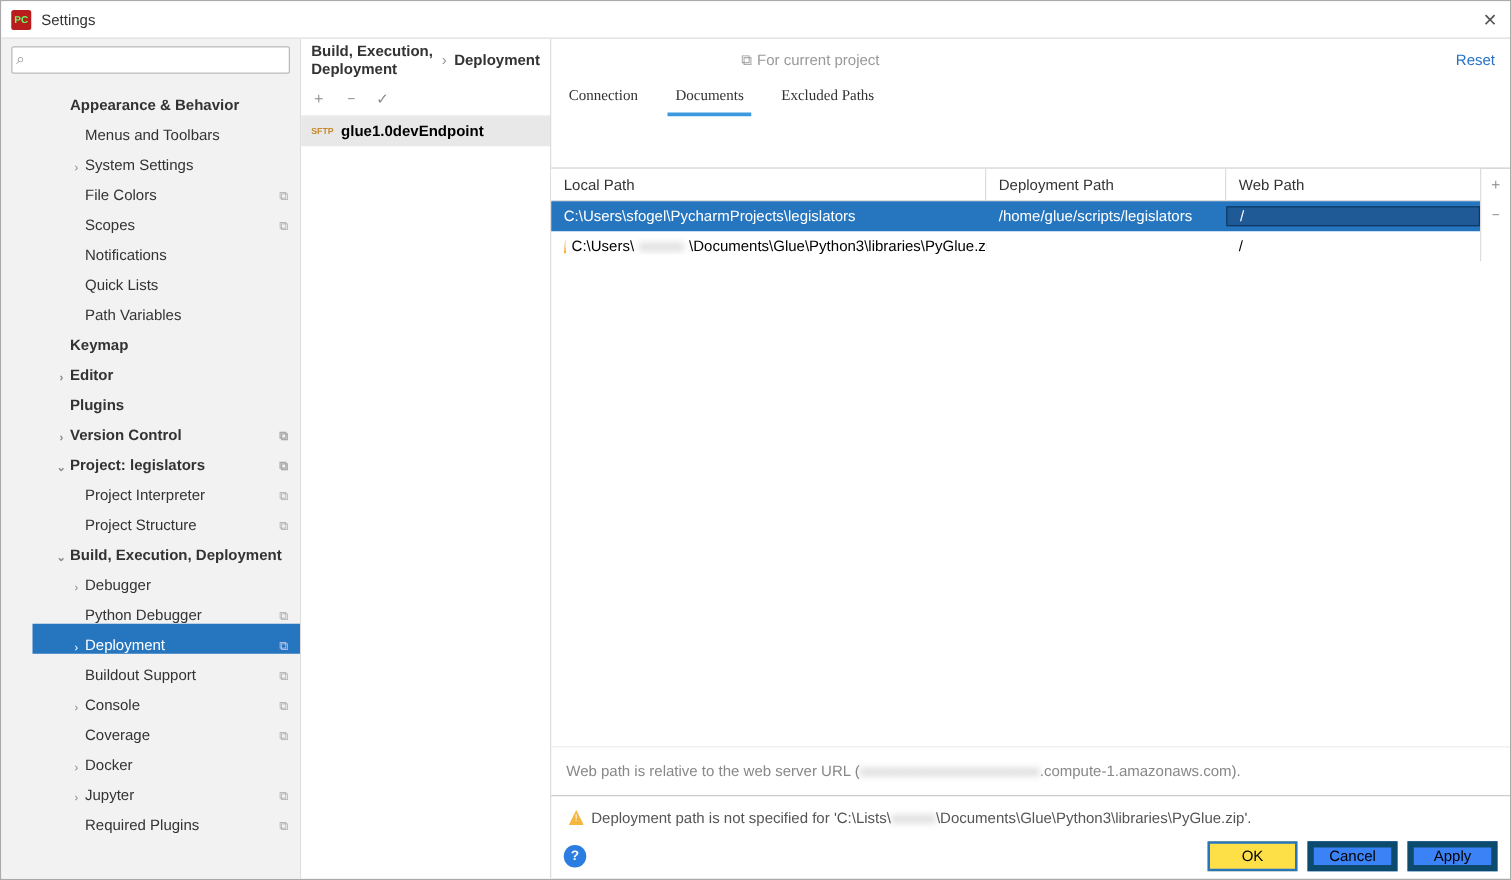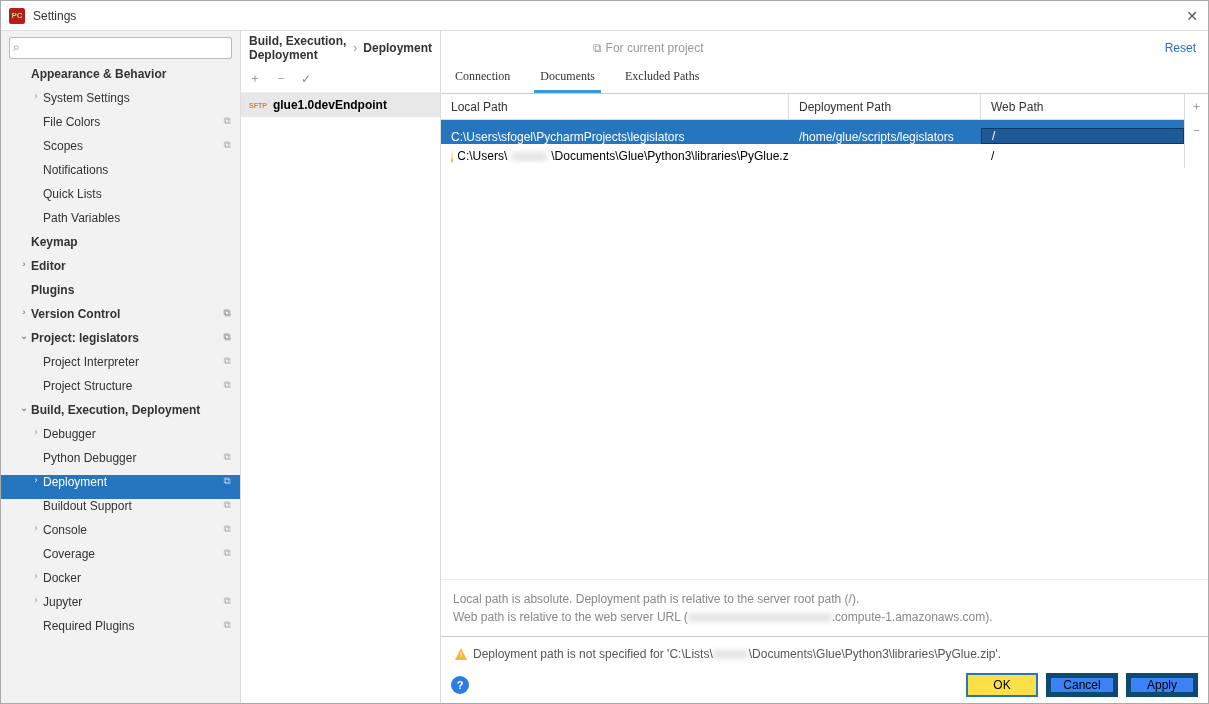--- a/index.html
+++ b/index.html
@@ -7,21 +7,21 @@
 .titlebar { height: 30px; display: flex; align-items: center; padding: 0 8px; border-bottom: 1px solid #ddd; background: #fff; }
 .titlebar .icon { width: 16px; height: 16px; background: #b91c1c; color: #6f6; font-size: 8px; font-weight: bold; display: flex; align-items: center; justify-content: center; border-radius: 2px; margin-right: 8px; }
 .titlebar .title { flex: 1; color: #333; }
 .titlebar .close { width: 16px; height: 16px; display: flex; align-items: center; justify-content: center; cursor: pointer; font-size: 14px; color: #555; }
 .main { flex: 1; display: flex; overflow: hidden; }
 .sidebar { width: 240px; background: #f2f2f2; border-right: 1px solid #ddd; display: flex; flex-direction: column; }
 .search-box { margin: 6px 8px; position: relative; }
 .search-box input { width: 100%; padding: 3px 4px 3px 20px; border: 1px solid #bbb; border-radius: 2px; background: #fff; }
 .search-box .mag { position: absolute; left: 4px; top: 3px; color: #999; font-size: 12px; }
 .tree { flex: 1; overflow-y: auto; padding-top: 2px; }
-.tree-item { display: flex; align-items: flex-start; height: 24px; padding-right: 6px; cursor: pointer; color: #333; }
+.tree-item { display: flex; align-items: flex-end; height: 24px; padding-right: 6px; cursor: pointer; color: #333; margin-left: 25px; }
 .tree-item.bold { font-weight: bold; }
 .tree-item.selected { background: #2675bf; color: #fff; }
 .tree-item .arrow { width: 12px; text-align: center; font-size: 9px; color: #888; }
 .tree-item.selected .arrow { color: #fff; }
 .tree-item .copy { width: 14px; text-align: center; color: #aaa; font-size: 10px; margin-left: auto; }
 .tree-item.selected .copy { color: #cce; }
 .tree-item.l0 { padding-left: 16px; }
 .tree-item.l1 { padding-left: 28px; }
 .tree-item .arrow-slot { width: 14px; display: inline-block; text-align: center; }
 
@@ -47,27 +47,27 @@
 .table-side { width: 24px; border-left: 1px solid #ddd; display: flex; flex-direction: column; align-items: center; }
 .table-side div { height: 24px; display:flex; align-items:center; justify-content:center; color:#888; cursor:pointer; width:100%; }
 .th-row { display: flex; height: 26px; background: #fff; border-bottom: 1px solid #ddd; }
 .th { display: flex; align-items: center; padding: 0 10px; color: #333; border-right: 1px solid #ddd; }
 .th:last-child { border-right: none; }
 .col-local { flex: 0 0 348px; }
 .col-deploy { flex: 0 0 192px; }
 .col-web { flex: 1; }
 .tr { display: flex; height: 24px; align-items: center; }
 .tr .td { padding: 0 10px; display:flex; align-items:center; gap:4px; overflow:hidden; white-space:nowrap; }
-.tr.sel { background: #2675bf; color: #fff; align-items: flex-end; }
+.tr.sel { background: #2675bf; color: #fff; }
 .tr.sel .td.col-web { background: #1f5a96; border: 1px solid #0a3a66; }
 .warn-ic { display:inline-flex; width:12px; height:12px; background:#f5b63e; clip-path: polygon(50% 0, 100% 100%, 0 100%); align-items:center; justify-content:center; font-size:8px; color:#fff; }
 .blur { color: transparent; text-shadow: 0 0 6px rgba(0,0,0,0.4); }
 
 .path-info { padding: 10px 12px; color: #888; line-height: 1.5; border-top: 1px solid #eee; margin-top: auto; }
-.table-body-area { flex: 1; display: flex; flex-direction: column; }
+.table-body-area { flex: 1; display: flex; flex-direction: column; margin-top: 41px; }
 
 .footer { border-top: 1px solid #ccc; padding: 6px 10px; display: flex; flex-direction: column; gap: 8px; }
 .warn-line { display: flex; align-items: center; gap: 6px; color: #555; padding: 4px 4px; }
 .btn-row { display: flex; align-items: center; }
 .help-ic { width: 18px; height: 18px; border-radius: 50%; background: #2b7de1; color: #fff; display:flex; align-items:center; justify-content:center; font-weight:bold; font-size:11px; cursor:pointer; }
 .buttons { margin-left: auto; display: flex; gap: 8px; }
 button.dlg { min-width: 72px; height: 24px; border: 5px solid #0c4a6e; background: #3b82f6; cursor: pointer; }
 button.dlg.primary { border: 2px solid #2675bf; background: #fde047; }
 </style>
 </head>
@@ -82,20 +82,24 @@
 <div class="main">
   <div class="sidebar">
     <div class="search-box">
       <span class="mag">⌕</span>
       <input type="text" placeholder="" style="">
     </div>
     <div class="tree" id="tree">
         <div class="tree-item l0 bold">
           <span class="arrow-slot arrow"></span>
           <span>Appearance &amp; Behavior</span>
+        </div>
+        <div class="tree-item l1">
+          <span class="arrow-slot arrow"></span>
+          <span>Menus and Toolbars</span>
         </div>
         <div class="tree-item l1">
           <span class="arrow-slot arrow">›</span>
           <span>System Settings</span>
         </div>
         <div class="tree-item l1">
           <span class="arrow-slot arrow"></span>
           <span>File Colors</span>
           <span class="copy">⧉</span>
         </div>
@@ -259,21 +263,20 @@
               </div>
             </div>
         </div>
         <div class="table-side">
           <div>＋</div>
           <div>－</div>
         </div>
       </div>
 
       <div class="path-info">
-        <div>Local path is absolute. Deployment path is relative to the server root path (/).</div>
         <div>
           <span>Web path is relative to the web server URL (</span><span class="blur">xxxxxxxxxxxxxxxxxxxxxxxx</span><span>.compute-1.amazonaws.com).</span>
         </div>
       </div>
     </div>
 
     <div class="footer">
       <div class="warn-line">
         <span class="warn-ic">!</span>
         <span>

